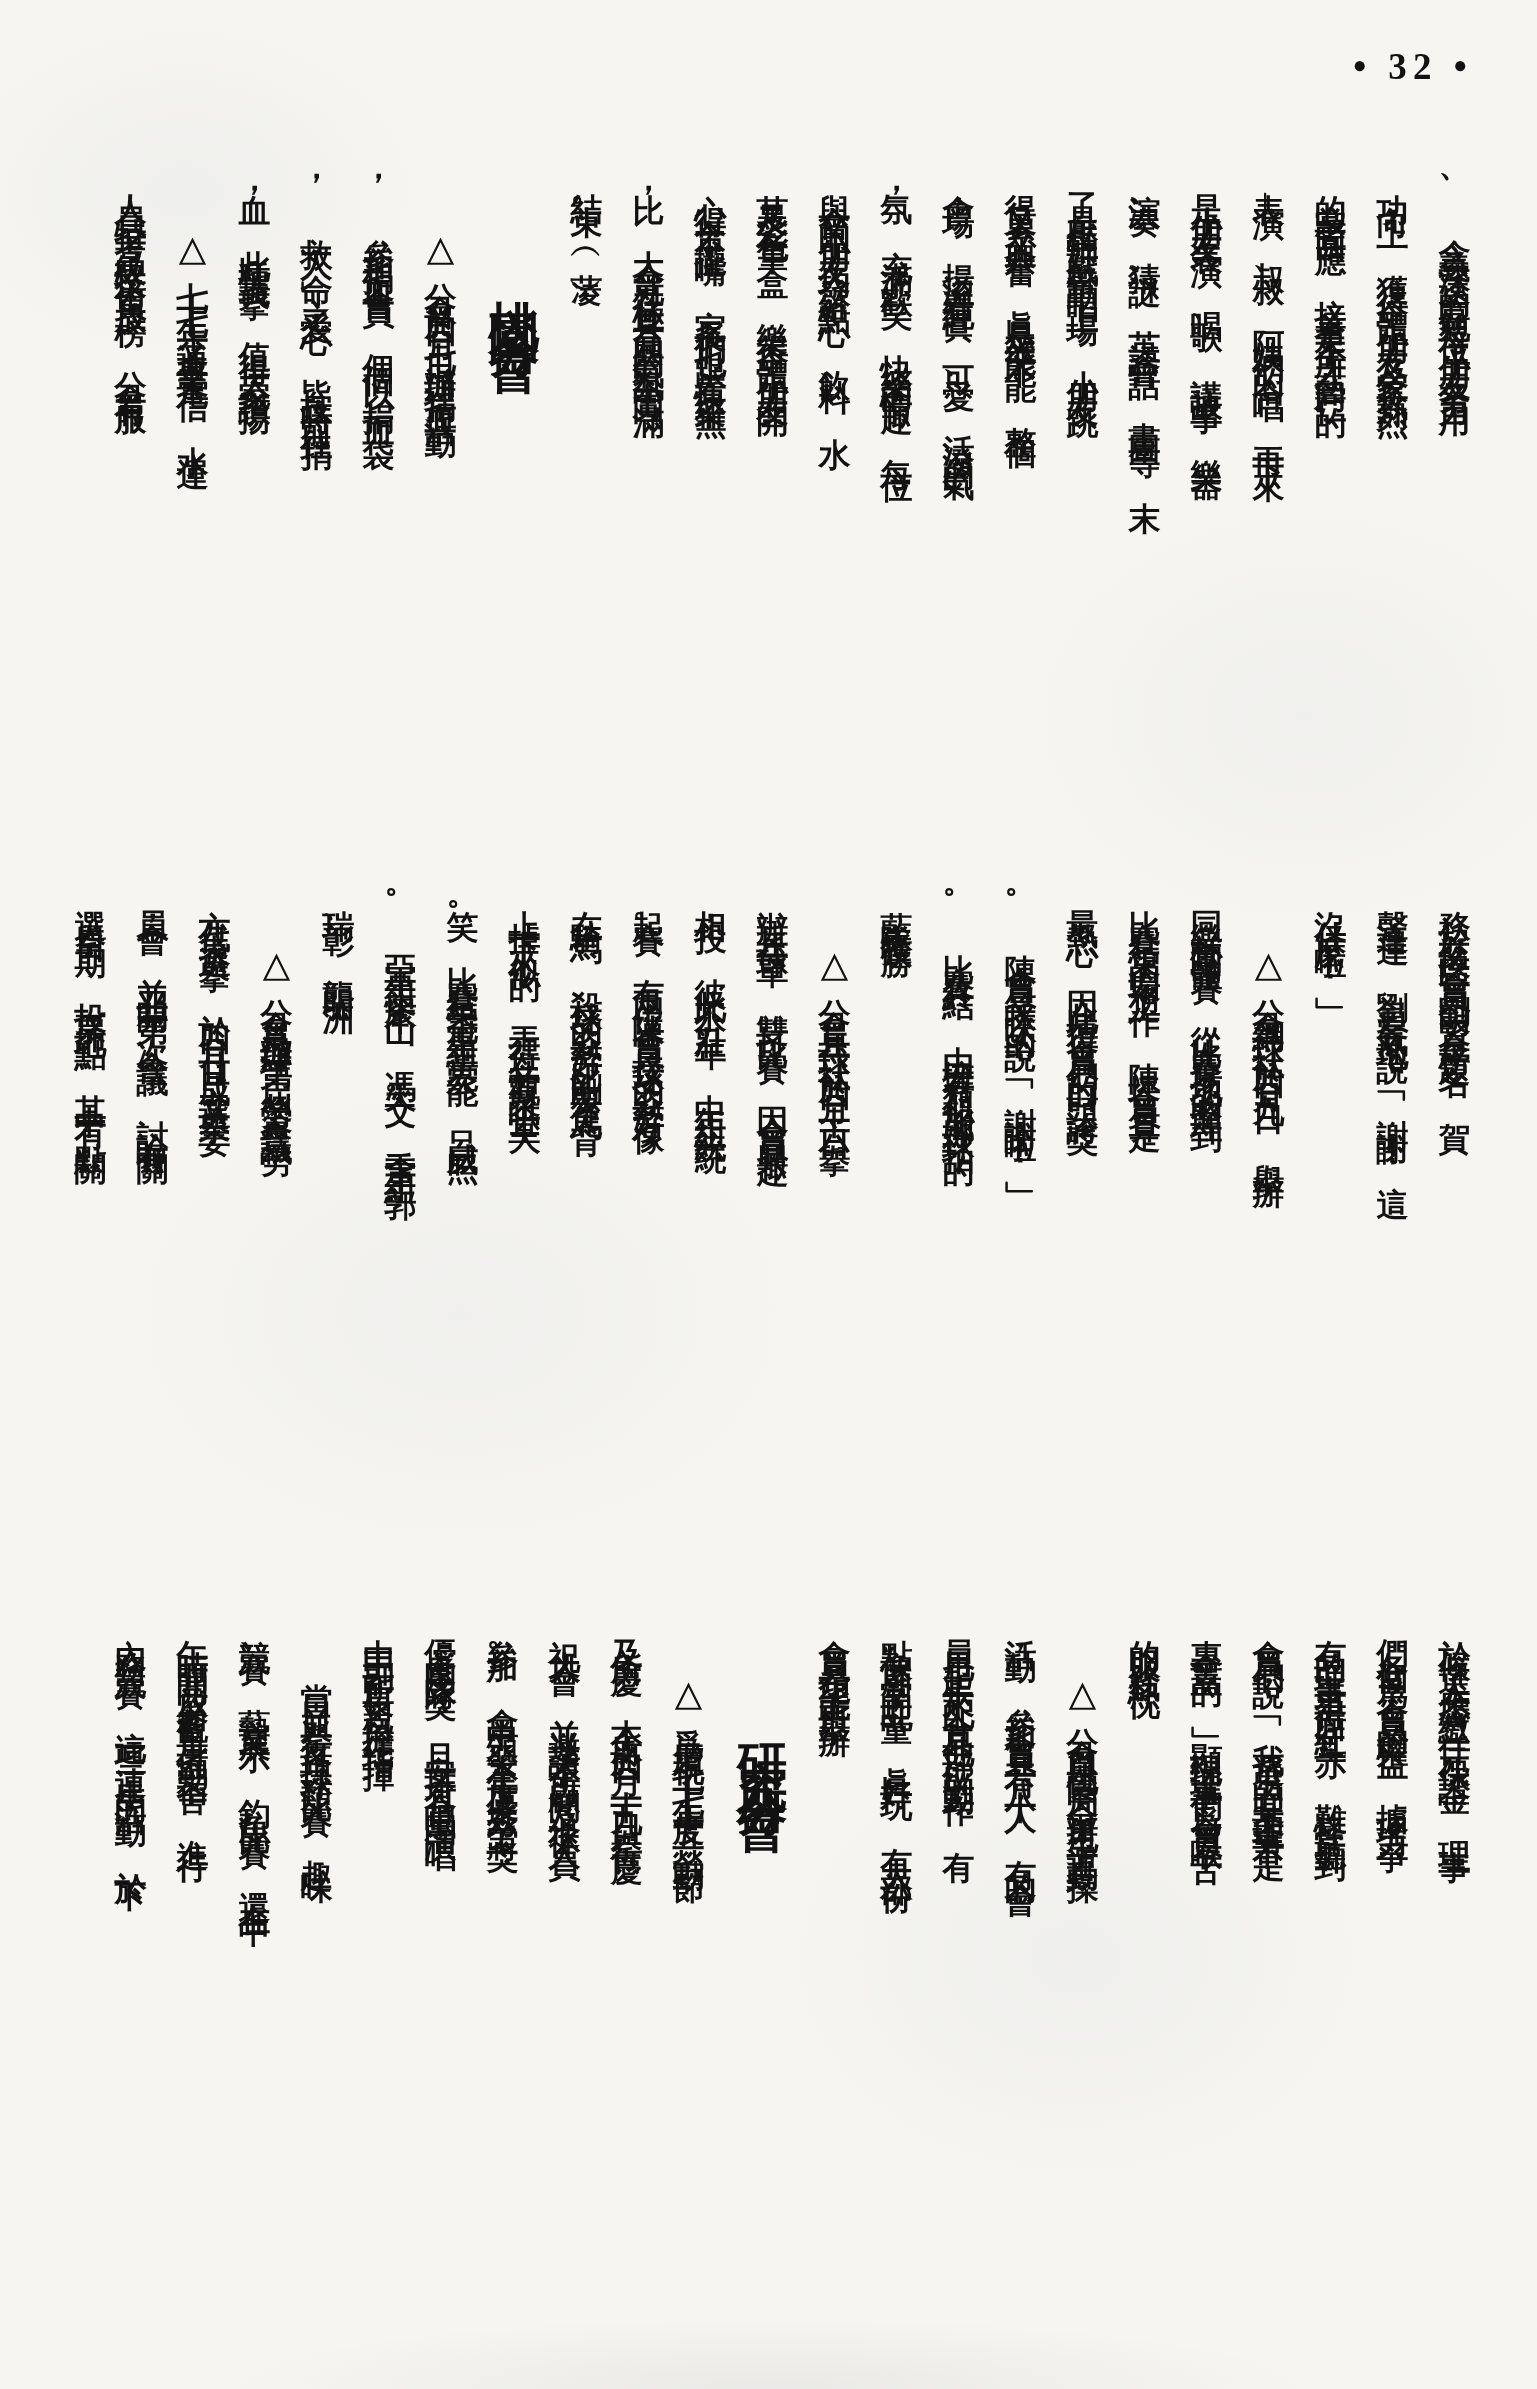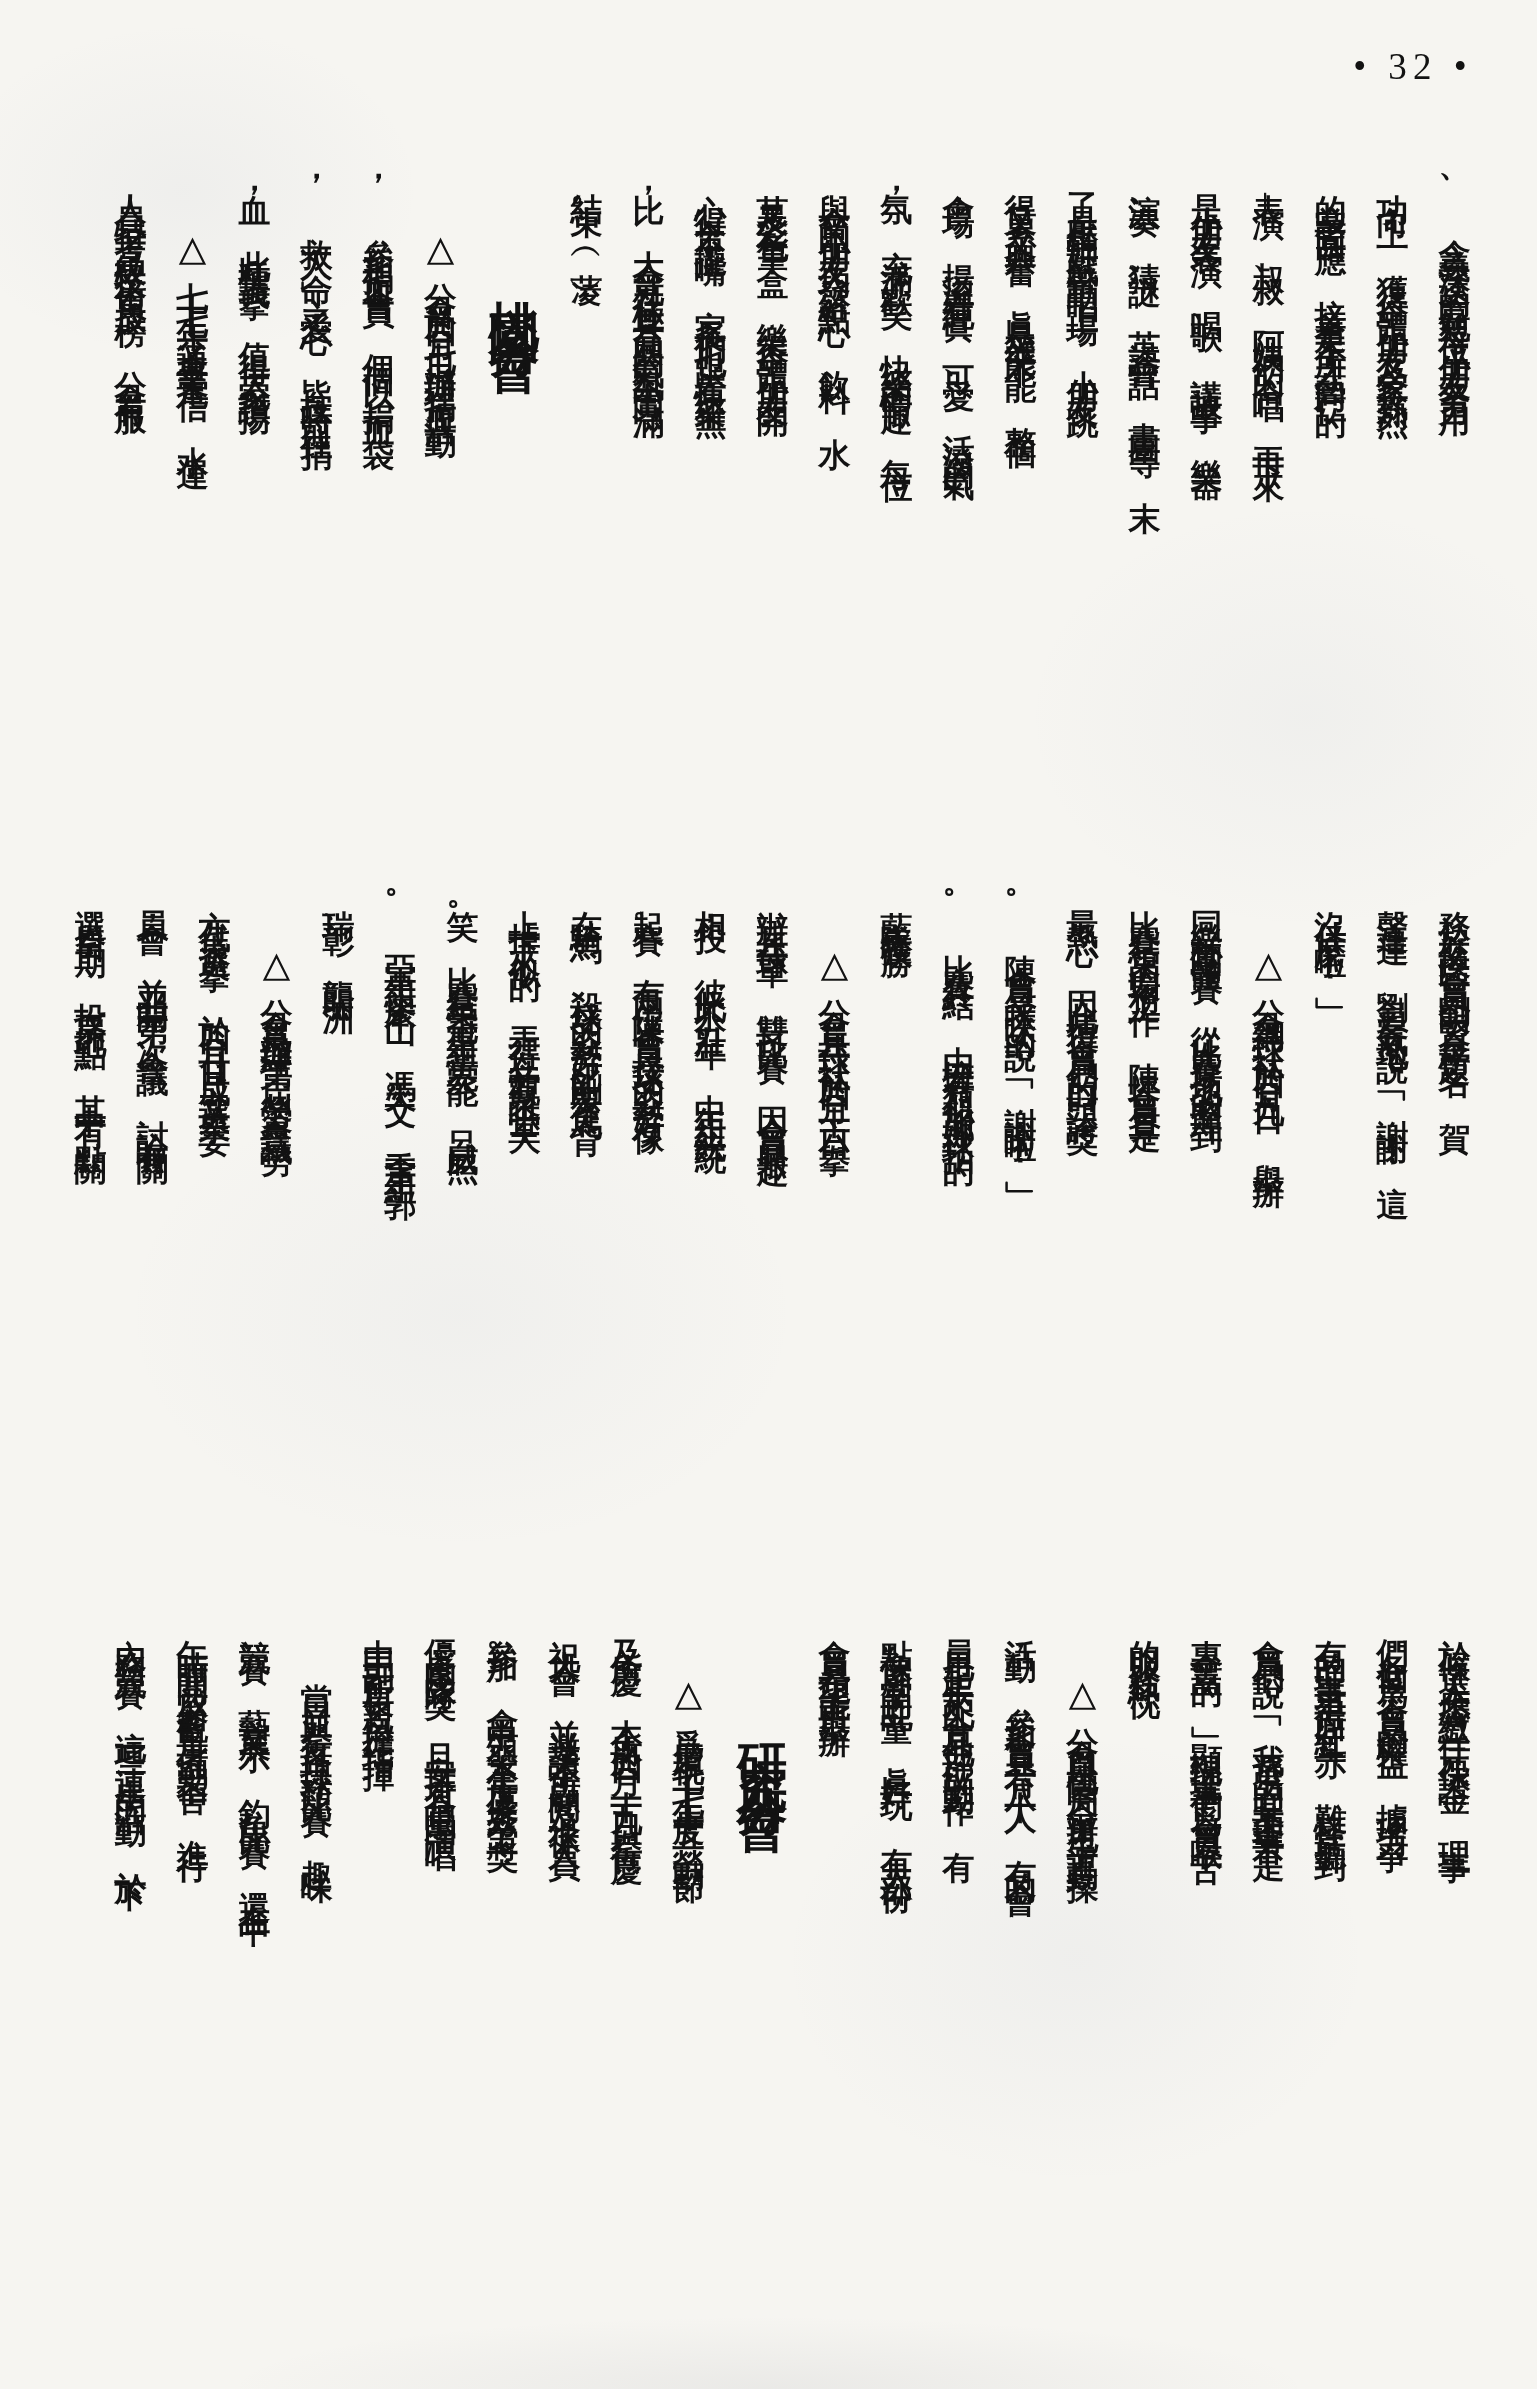--- a/index.html
+++ b/index.html
@@ -16,21 +16,21 @@
     content:"";position:absolute;inset:0;pointer-events:none;
     background:
       radial-gradient(338px 241px at 12% 8%,  rgba(120,135,165,.06), transparent 70%),
       radial-gradient(402px 306px at 85% 30%, rgba(120,135,165,.05), transparent 70%),
       radial-gradient(483px 338px at 30% 55%, rgba(120,135,165,.05), transparent 70%),
       radial-gradient(418px 322px at 70% 82%, rgba(120,135,165,.06), transparent 70%),
       radial-gradient(724px 97px at 50% 100%, rgba(90,95,110,.08), transparent 75%);
   }
   .page-number{
     position:absolute;top:45px;right:64px;
-    font-size:37px;font-weight:normal;letter-spacing:6.4px;
+    font-size:37px;font-weight:bold;letter-spacing:6.4px;
     white-space:nowrap;
   }
   .band{
     position:absolute;right:51px;height:732px;
     writing-mode:vertical-rl;
     text-orientation:mixed;
   }
   .band-1{top:169px;}
   .band-2{top:885px;}
   .band-3{top:1614px;}

